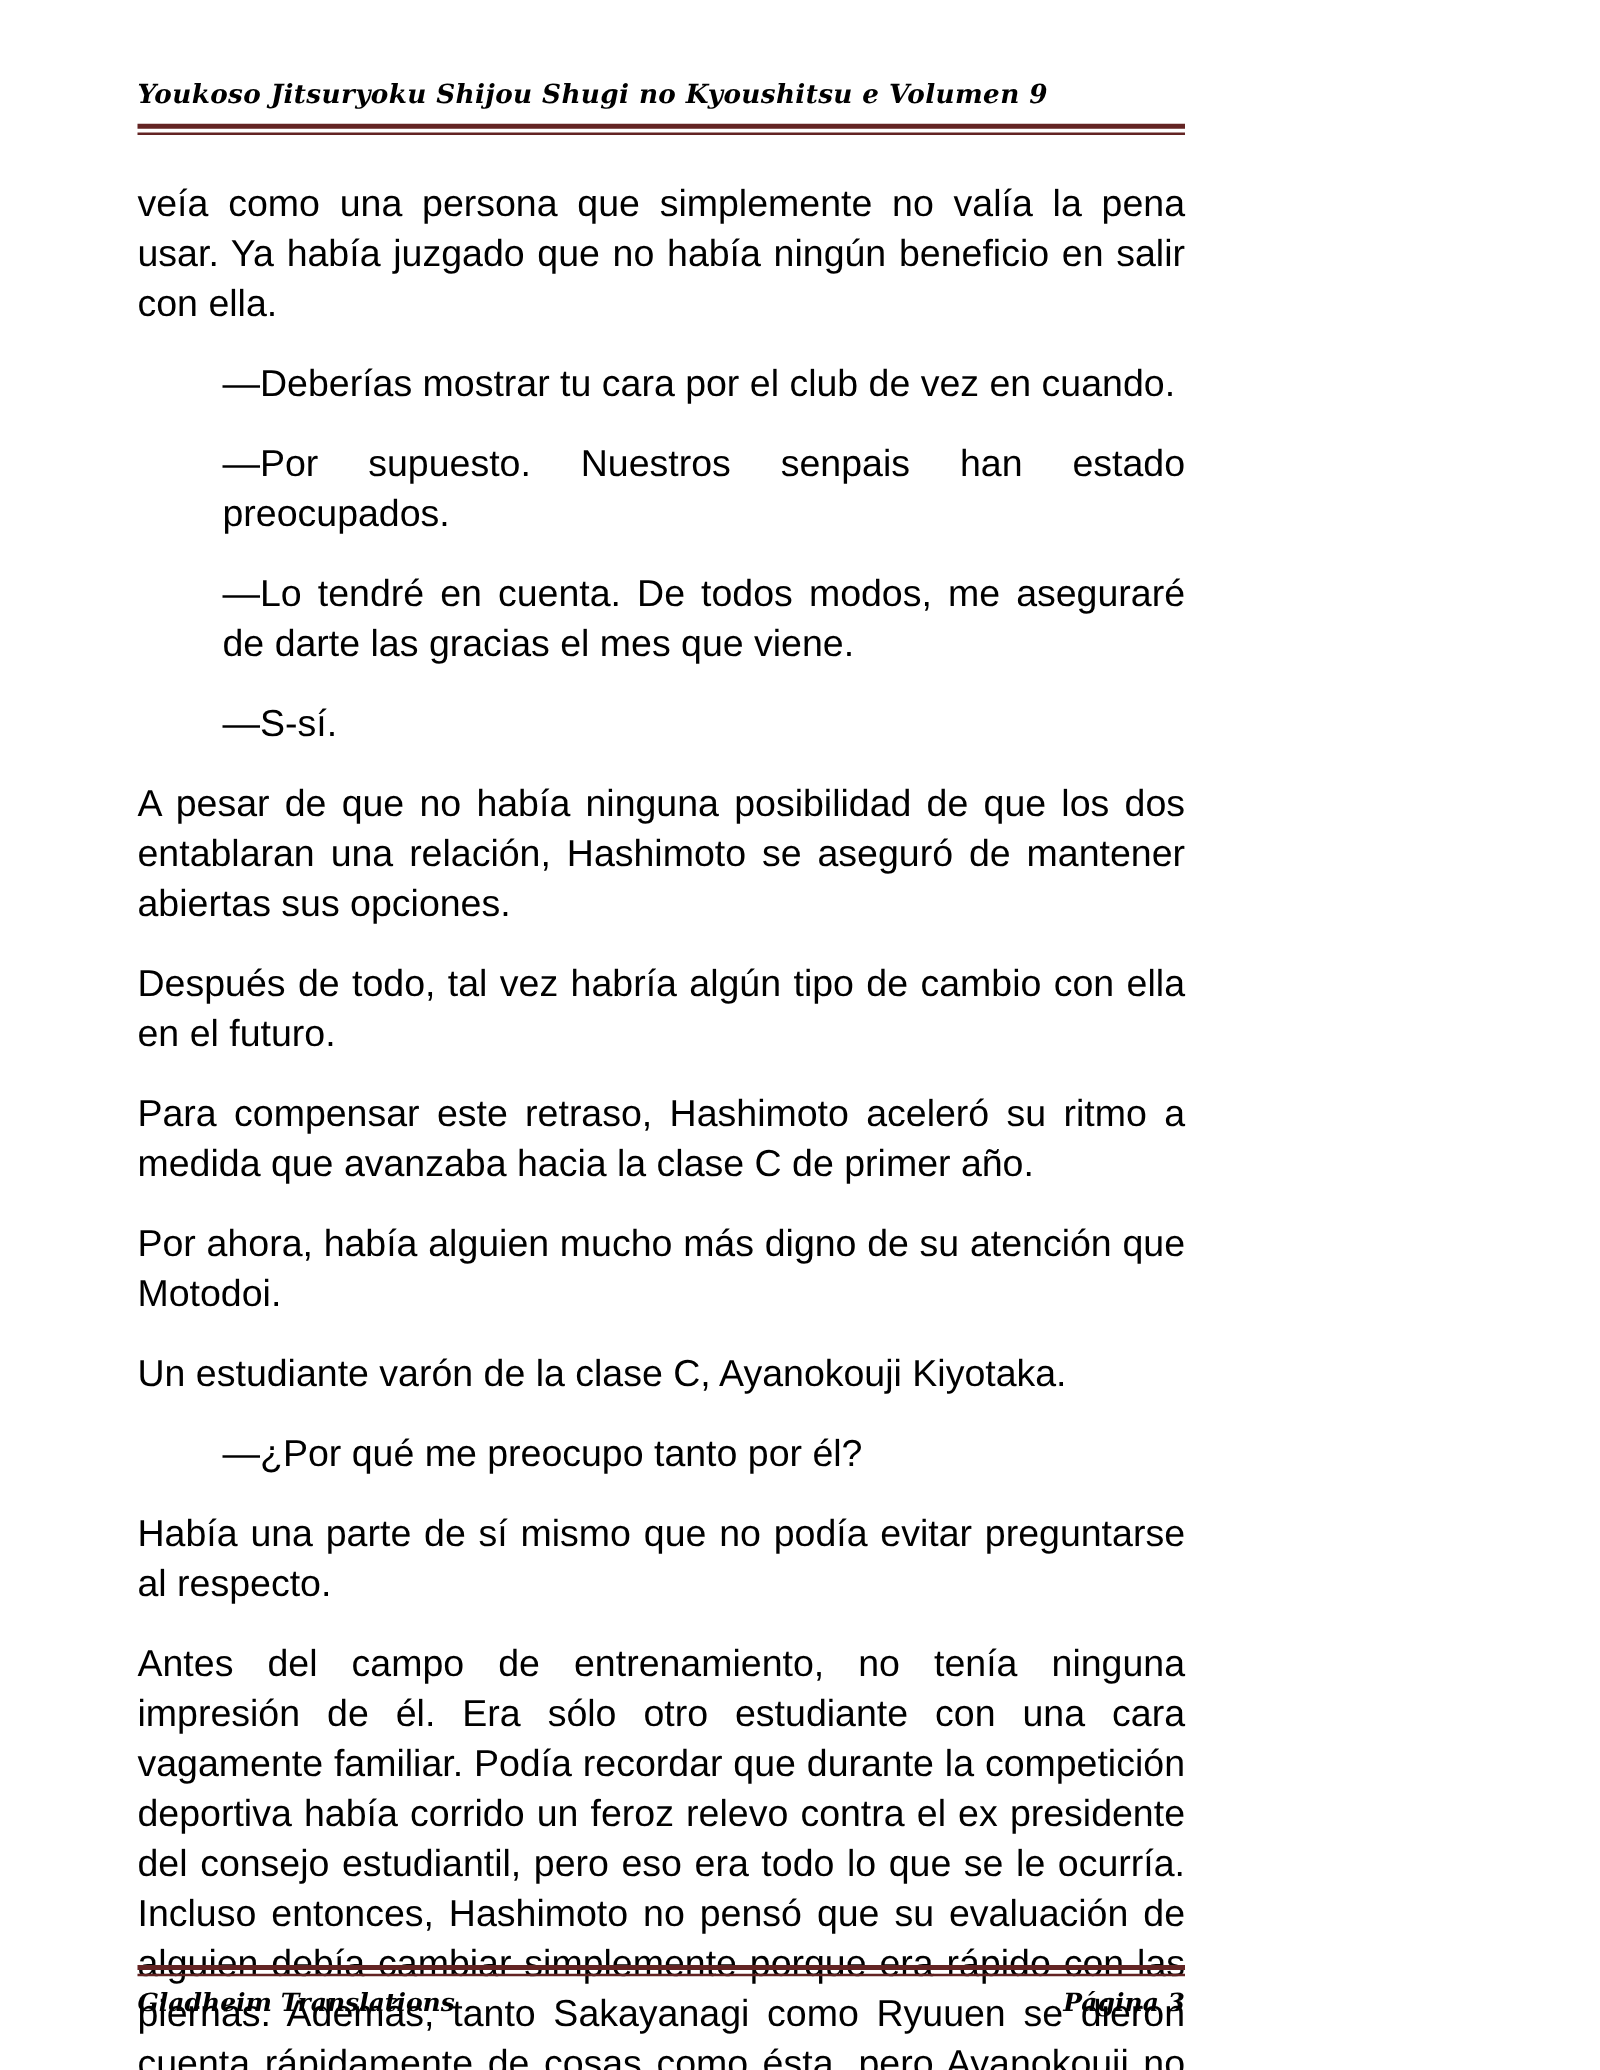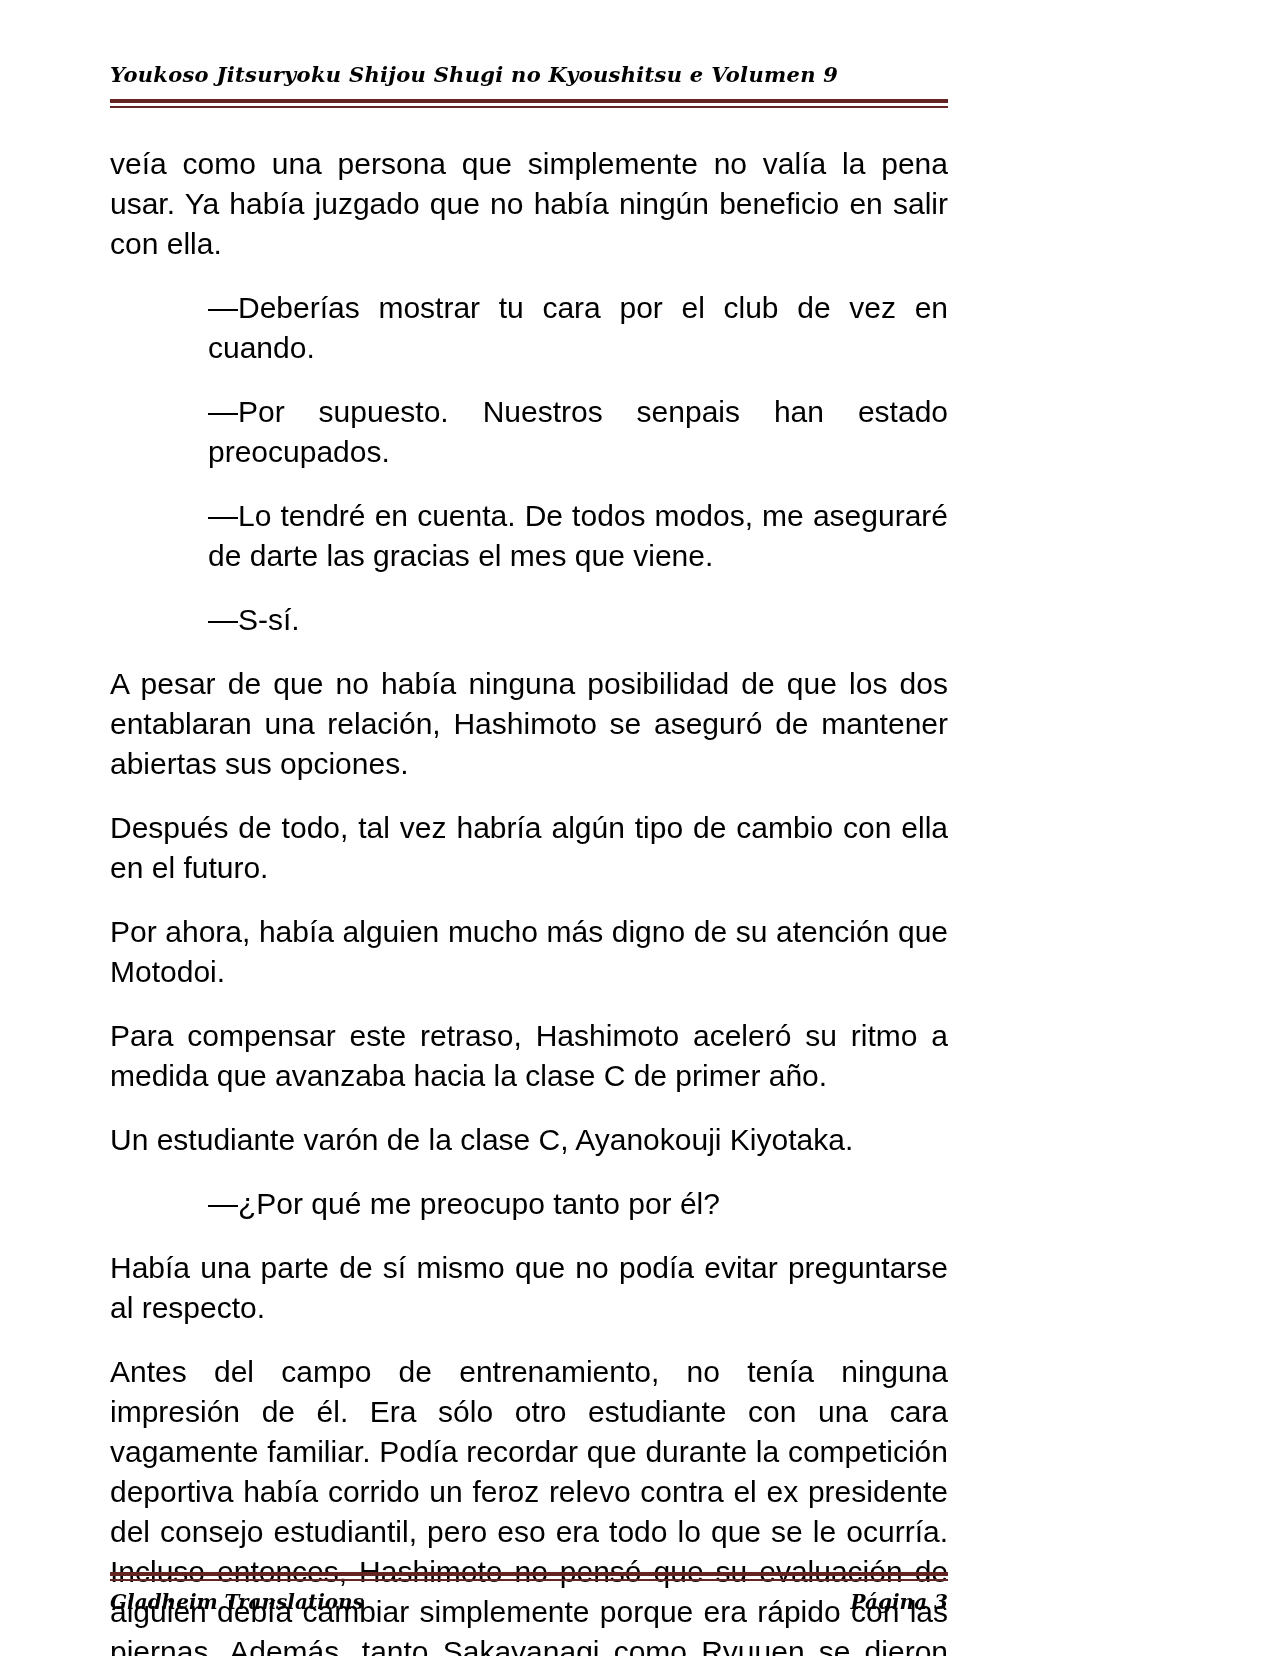--- a/index.html
+++ b/index.html
@@ -39,21 +39,21 @@
   .doc-body {
     margin-top: 36px;
   }
   .para {
     font-size: 30px;
     line-height: 40px;
     text-align: justify;
     margin: 0 0 24px 0;
   }
   .para.dialogue {
-    margin-left: 98px;
+    margin-left: 68px;
   }
   .footer {
     position: absolute;
     left: 110px;
     right: 112px;
     bottom: 42px;
   }
   .footer-row {
     display: flex;
     justify-content: space-between;
@@ -73,22 +73,22 @@
     <div class="header-title">Youkoso Jitsuryoku Shijou Shugi no Kyoushitsu e Volumen 9</div>
     <div class="double-rule"></div>
     <div class="doc-body">
         <p class="para normal">veía como una persona que simplemente no valía la pena usar. Ya había juzgado que no había ningún beneficio en salir con ella.</p>
         <p class="para dialogue">—Deberías mostrar tu cara por el club de vez en cuando.</p>
         <p class="para dialogue">—Por supuesto. Nuestros senpais han estado preocupados.</p>
         <p class="para dialogue">—Lo tendré en cuenta. De todos modos, me aseguraré de darte las gracias el mes que viene.</p>
         <p class="para dialogue">—S-sí.</p>
         <p class="para normal">A pesar de que no había ninguna posibilidad de que los dos entablaran una relación, Hashimoto se aseguró de mantener abiertas sus opciones.</p>
         <p class="para normal">Después de todo, tal vez habría algún tipo de cambio con ella en el futuro.</p>
+        <p class="para normal">Para compensar este retraso, Hashimoto aceleró su ritmo a medida que avanzaba hacia la clase C de primer año.</p>
         <p class="para normal">Por ahora, había alguien mucho más digno de su atención que Motodoi.</p>
-        <p class="para normal">Para compensar este retraso, Hashimoto aceleró su ritmo a medida que avanzaba hacia la clase C de primer año.</p>
         <p class="para normal">Un estudiante varón de la clase C, Ayanokouji Kiyotaka.</p>
         <p class="para dialogue">—¿Por qué me preocupo tanto por él?</p>
         <p class="para normal">Había una parte de sí mismo que no podía evitar preguntarse al respecto.</p>
         <p class="para normal">Antes del campo de entrenamiento, no tenía ninguna impresión de él. Era sólo otro estudiante con una cara vagamente familiar. Podía recordar que durante la competición deportiva había corrido un feroz relevo contra el ex presidente del consejo estudiantil, pero eso era todo lo que se le ocurría. Incluso entonces, Hashimoto no pensó que su evaluación de alguien debía cambiar simplemente porque era rápido con las piernas. Además, tanto Sakayanagi como Ryuuen se dieron cuenta rápidamente de cosas como ésta, pero Ayanokouji no había llamado la atención de ninguno de los dos.</p>
       </div>
   </div>
 
   <div class="footer">
     <div class="double-rule"></div>
     <div class="footer-row">

